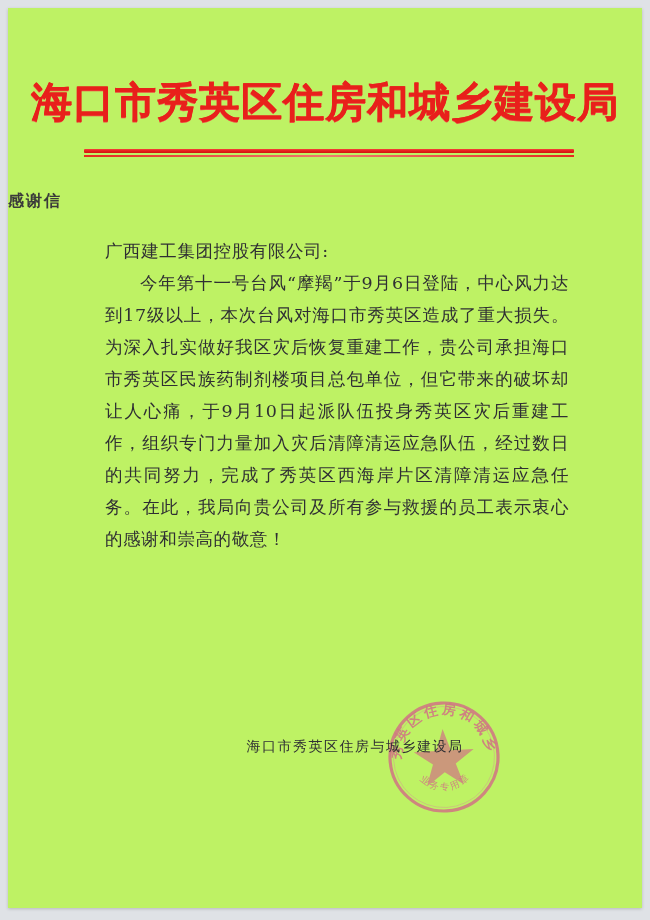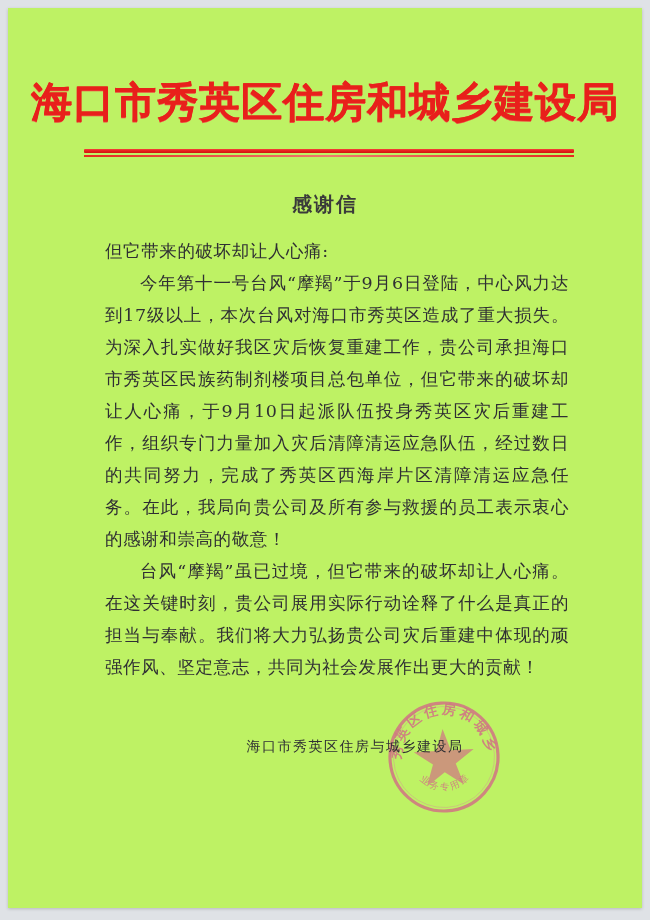--- a/index.html
+++ b/index.html
@@ -61,24 +61,24 @@
     background: linear-gradient(90deg,#e8201b 0%, #f2736d 50%, #e8201b 100%);
     opacity: 0.95;
   }
 
   
   .doc-title {
     position: absolute;
     left: 0;
     top: 183px;
     width: 634px;
-    text-align: center;
+    text-align: left;
     font-family: "DejaVu Sans", "Liberation Sans", sans-serif;
     font-weight: bold;
-    font-size: 20px;
+    font-size: 16px;
     letter-spacing: 2px;
     color: #3a3a3a;
   }
 
   
   .body-block {
     position: absolute;
     left: 97px;
     top: 227px;
     width: 464px;
@@ -150,23 +150,22 @@
   </div>
 
   <div class="rule-wrap">
     <div class="rule-thick"></div>
     <div class="rule-thin"></div>
   </div>
 
   <div class="doc-title">感谢信</div>
 
   <div class="body-block">
-    <p class="salutation">但它带来的破坏却让人心痛:</p>
+    <p class="salutation">广西建工集团控股有限公司:</p>
     <p class="para">今年第十一号台风“摩羯”于9月6日登陆，中心风力达到17级以上，本次台风对海口市秀英区造成了重大损失。为深入扎实做好我区灾后恢复重建工作，贵公司承担海口市秀英区民族药制剂楼项目总包单位，但它带来的破坏却让人心痛，于9月10日起派队伍投身秀英区灾后重建工作，组织专门力量加入灾后清障清运应急队伍，经过数日的共同努力，完成了秀英区西海岸片区清障清运应急任务。在此，我局向贵公司及所有参与救援的员工表示衷心的感谢和崇高的敬意！</p>
-    <p class="para">台风“摩羯”虽已过境，但它带来的破坏却让人心痛。在这关键时刻，贵公司展用实际行动诠释了什么是真正的担当与奉献。我们将大力弘扬贵公司灾后重建中体现的顽强作风、坚定意志，共同为社会发展作出更大的贡献！</p>
   </div>
 
   <div class="seal">
     <svg width="118" height="118" viewBox="0 0 118 118" aria-hidden="true">
       <defs>
         <path id="sealArcTop" d="M 16 59 A 43 43 0 0 1 102 59"></path>
         <path id="sealArcBottom" d="M 26 59 A 33 33 0 0 0 92 59"></path>
       </defs>
       <circle cx="59" cy="59" r="54" fill="none" stroke="#d4608a" stroke-width="3.2" opacity="0.9"></circle>
       <circle cx="59" cy="59" r="50.5" fill="none" stroke="#dc7ea0" stroke-width="0.8" opacity="0.55"></circle>

